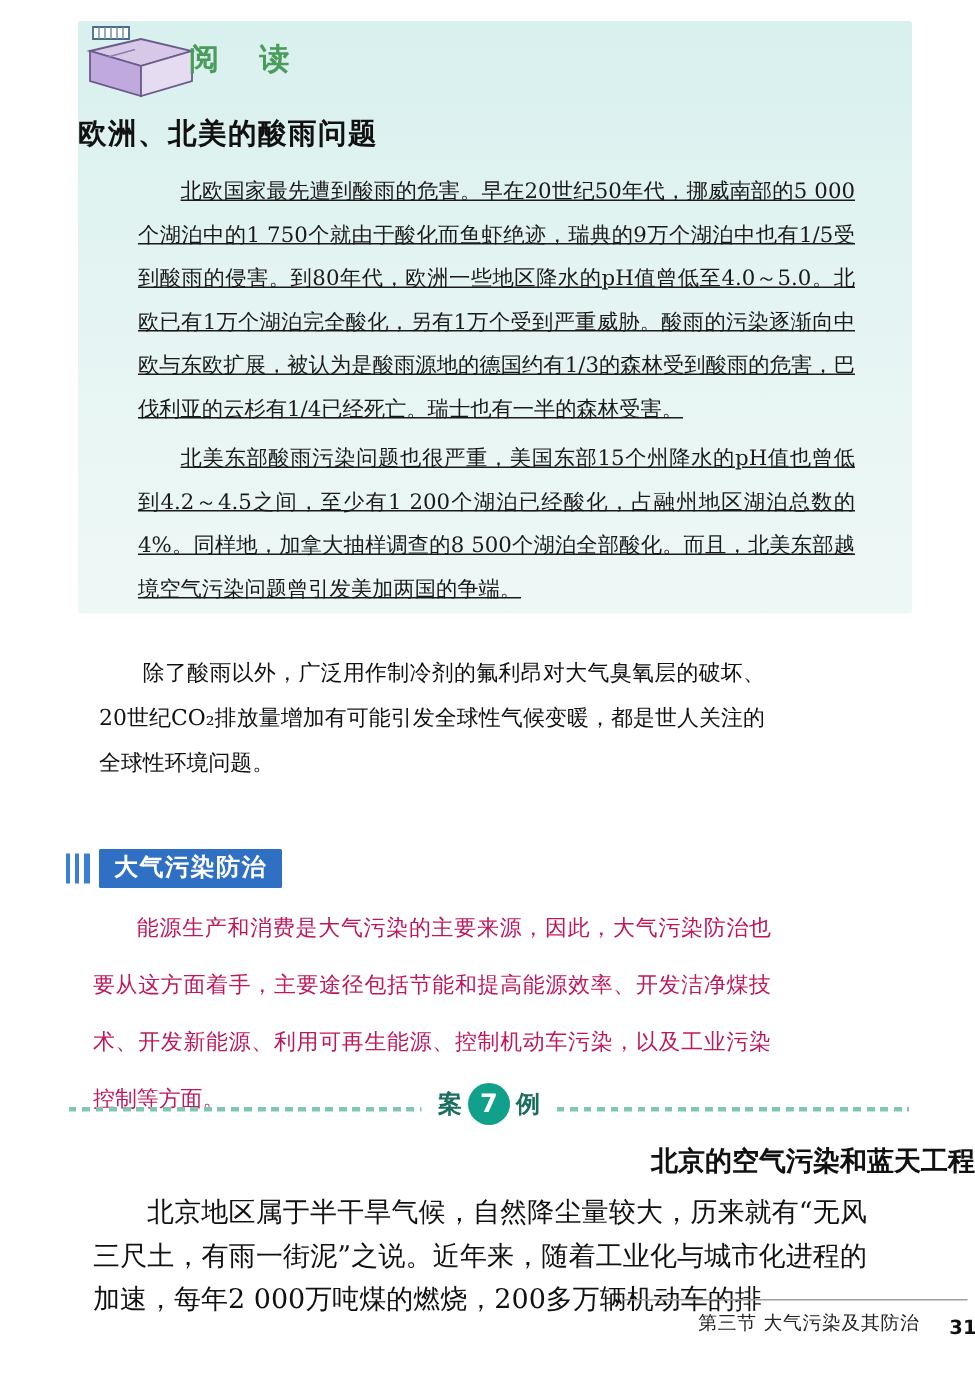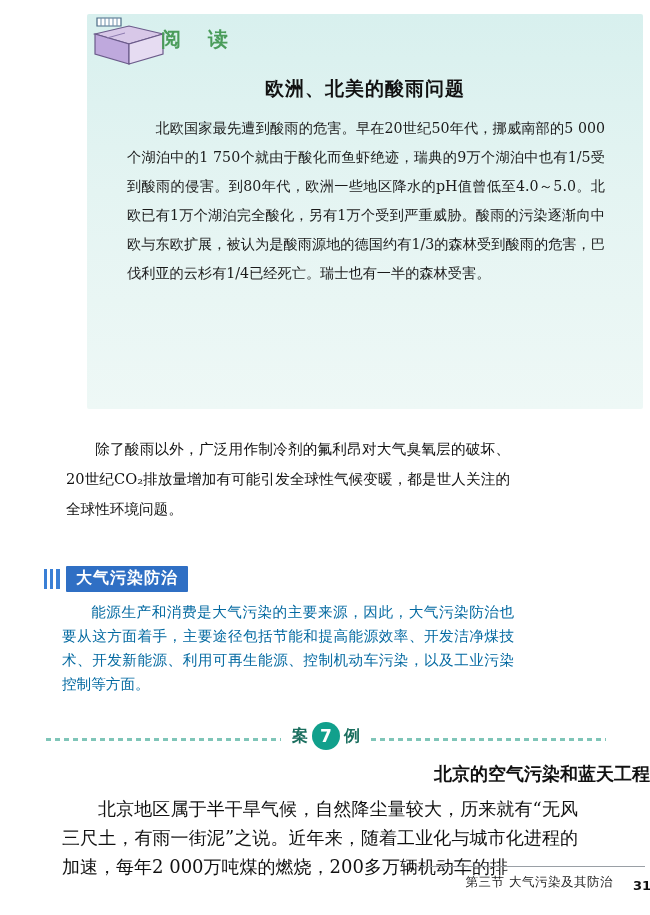--- a/index.html
+++ b/index.html
@@ -24,21 +24,20 @@
 
   
   .reading-box {
     position: absolute;
     left: 52px;
     top: 14px;
     width: 556px;
     height: 395px;
     background: linear-gradient(180deg, #d8f0ee 0%, #e4f4f2 45%, #eef8f6 100%);
     border-radius: 2px;
-    margin-left: 35px;
   }
 
   .reading-header {
     position: absolute;
     left: 0px;
     top: 0px;
     height: 56px;
     width: 100%;
   }
 
@@ -59,37 +58,37 @@
     font-weight: bold;
     color: #4a9c5a;
     letter-spacing: 10px;
   }
 
   .reading-title {
     position: absolute;
     top: 62px;
     left: 0;
     width: 100%;
-    text-align: center;
     font-size: 19px;
     font-weight: bold;
     color: #111;
     letter-spacing: 1px;
   }
 
   .reading-body {
     position: absolute;
     left: 40px;
     top: 100px;
     width: 478px;
     font-size: 14.2px;
     line-height: 29px;
     color: #1a1a1a;
     text-align: justify;
     text-justify: inter-ideograph;
+    text-decoration: underline;
   }
   .reading-body p {
     margin: 0 0 4px 0;
     text-indent: 2em;
   }
 
   
   .para-block {
     position: absolute;
     left: 62px;
@@ -138,22 +137,22 @@
     letter-spacing: 1px;
     border-radius: 1px;
   }
 
   .section-body {
     position: absolute;
     left: 62px;
     top: 600px;
     width: 452px;
     font-size: 14.6px;
-    line-height: 24px;
-    color: #0369a1;
+    line-height: 38px;
+    color: #be185d;
     text-align: justify;
     text-justify: inter-ideograph;
   }
   .section-body p {
     margin: 0;
     text-indent: 2em;
   }
 
   
   .case-banner {
@@ -284,20 +283,21 @@
           <path d="M16 22 L34 17" stroke="#8d7bb0" stroke-width="1"></path>
         </g>
       </svg>
       <div class="reading-label">阅 读</div>
     </div>
 
     <div class="reading-title">欧洲、北美的酸雨问题</div>
 
     <div class="reading-body">
       <p>北欧国家最先遭到酸雨的危害。早在20世纪50年代，挪威南部的5 000个湖泊中的1 750个就由于酸化而鱼虾绝迹，瑞典的9万个湖泊中也有1/5受到酸雨的侵害。到80年代，欧洲一些地区降水的pH值曾低至4.0～5.0。北欧已有1万个湖泊完全酸化，另有1万个受到严重威胁。酸雨的污染逐渐向中欧与东欧扩展，被认为是酸雨源地的德国约有1/3的森林受到酸雨的危害，巴伐利亚的云杉有1/4已经死亡。瑞士也有一半的森林受害。</p>
+      <p>北美东部酸雨污染问题也很严重，美国东部15个州降水的pH值也曾低到4.2～4.5之间，至少有1 200个湖泊已经酸化，占融州地区湖泊总数的4%。同样地，加拿大抽样调查的8 500个湖泊全部酸化。而且，北美东部越境空气污染问题曾引发美加两国的争端。</p>
     </div>
   </div>
 
   <div class="para-block">
     <p>除了酸雨以外，广泛用作制冷剂的氟利昂对大气臭氧层的破坏、20世纪CO₂排放量增加有可能引发全球性气候变暖，都是世人关注的全球性环境问题。</p>
   </div>
 
   <div class="section-head">
     <span class="section-bars"></span>
     <span class="section-title">大气污染防治</span>

